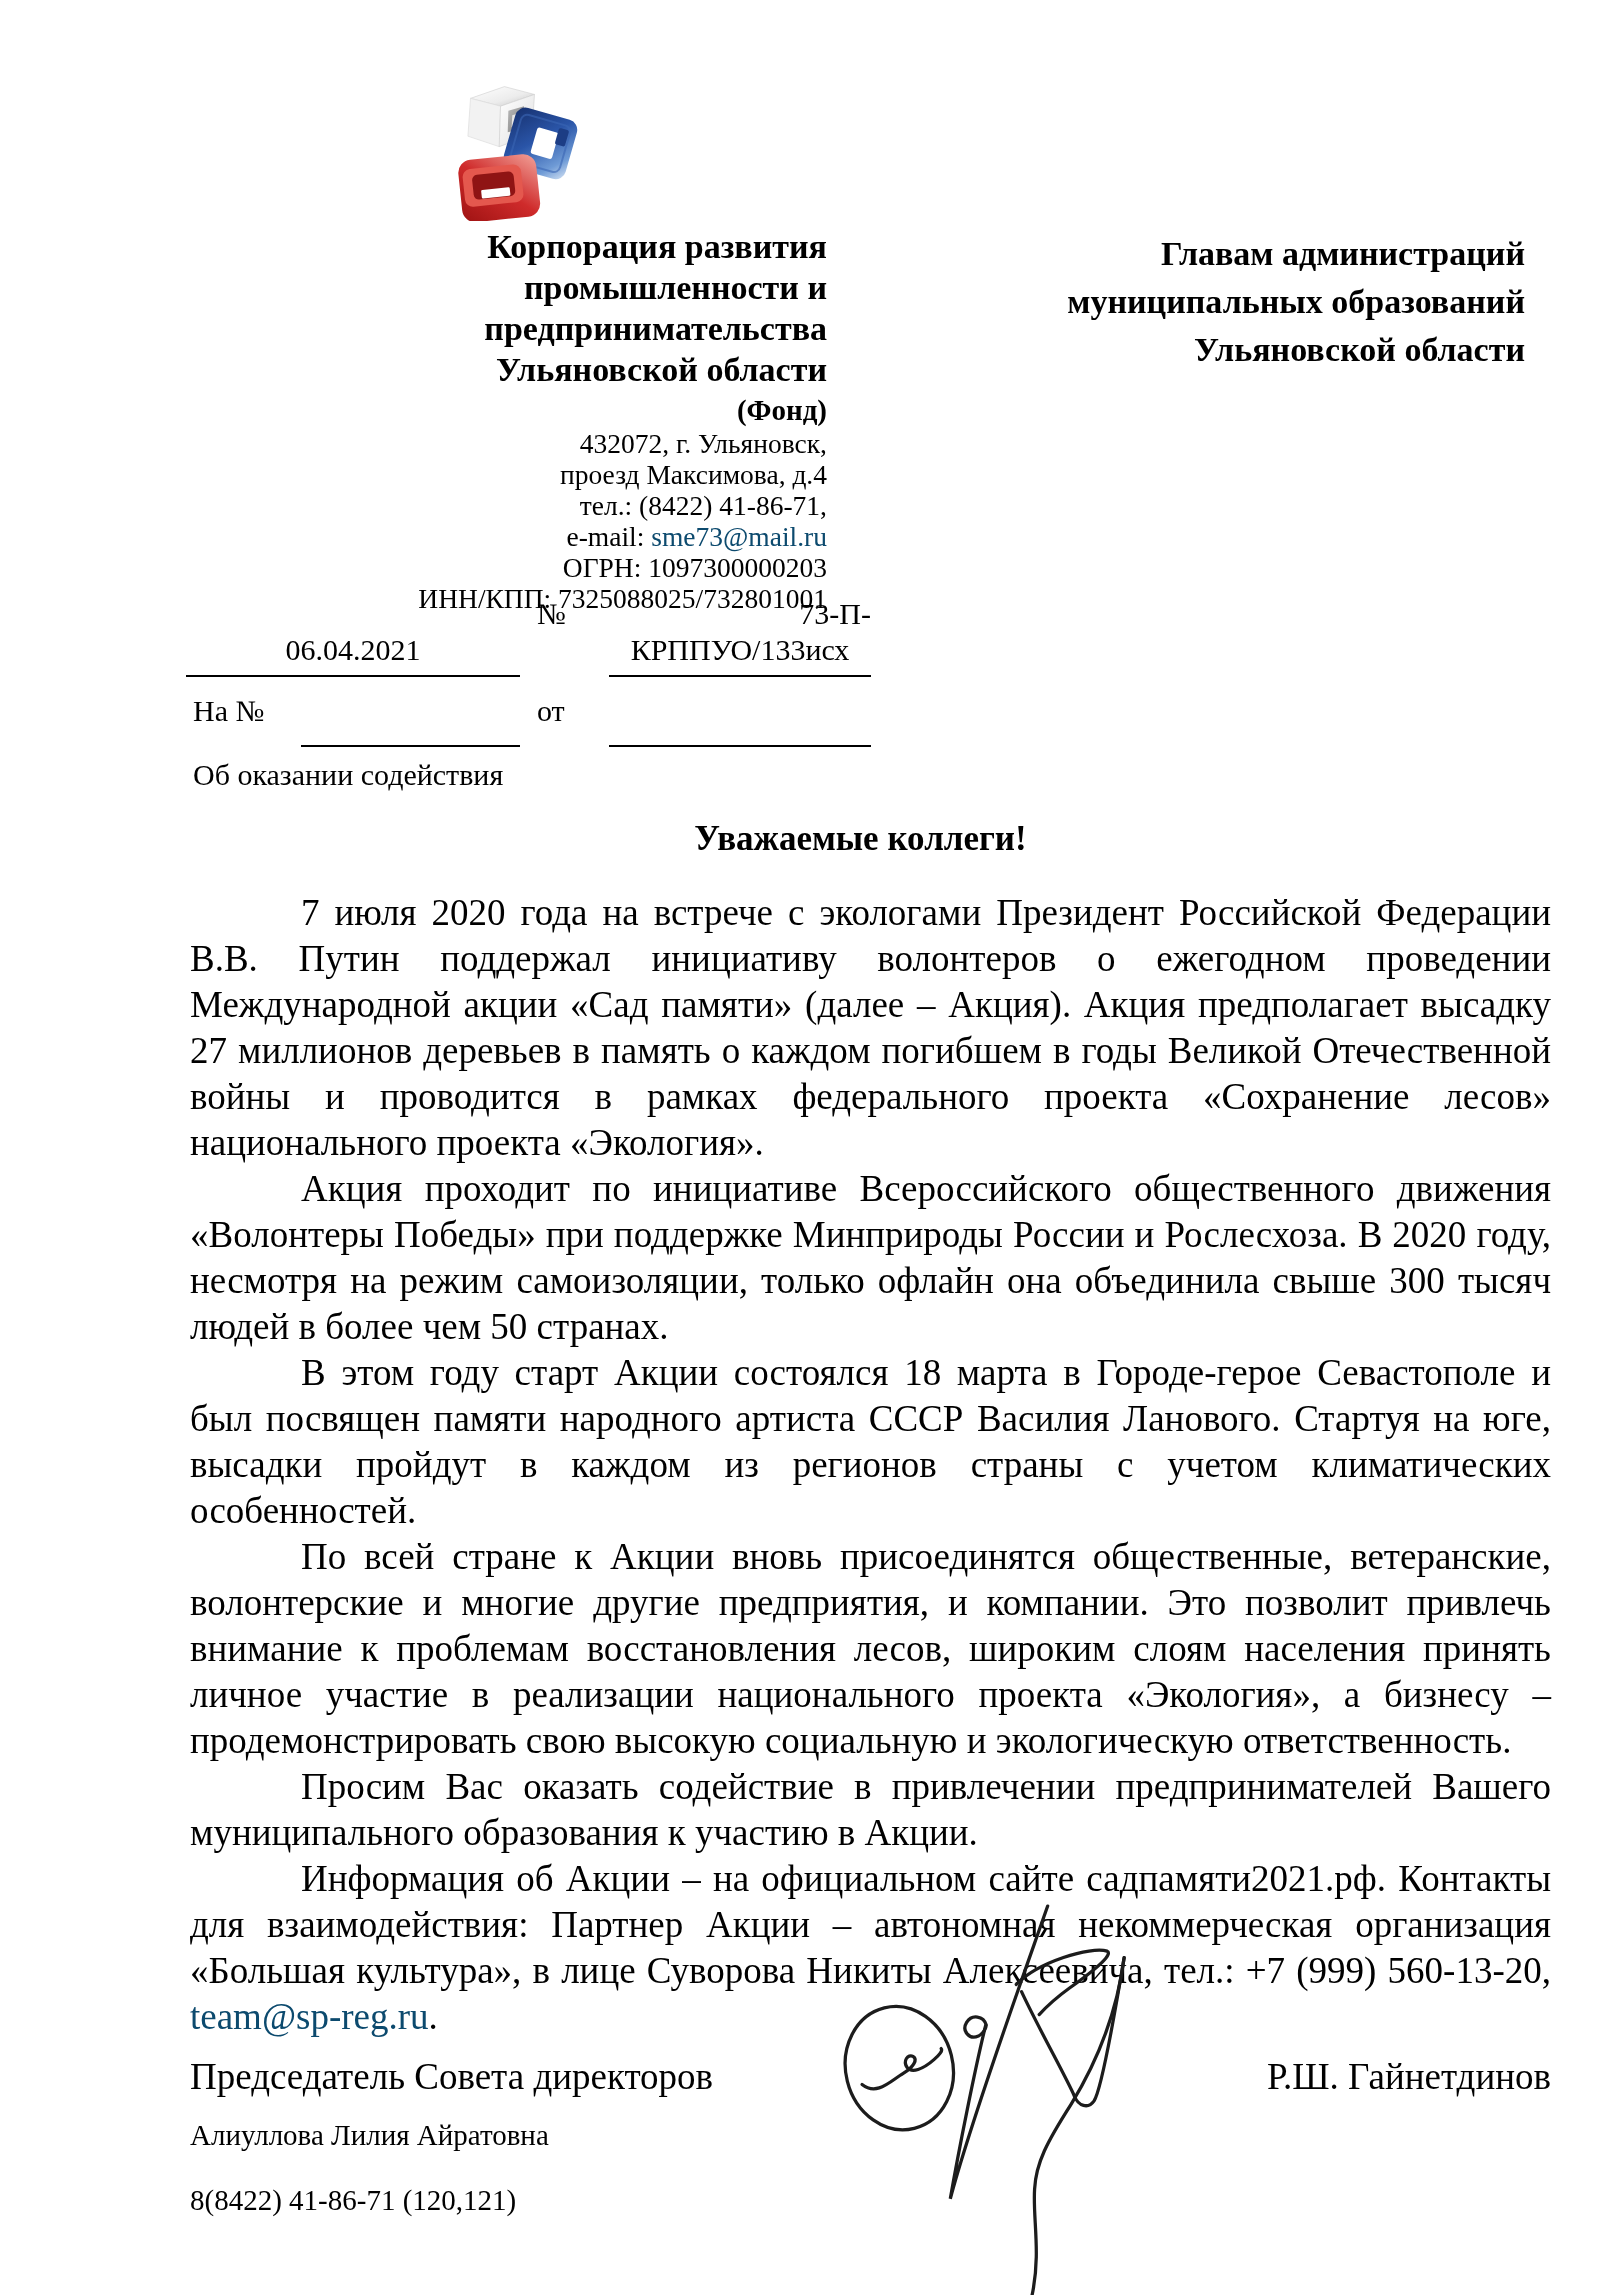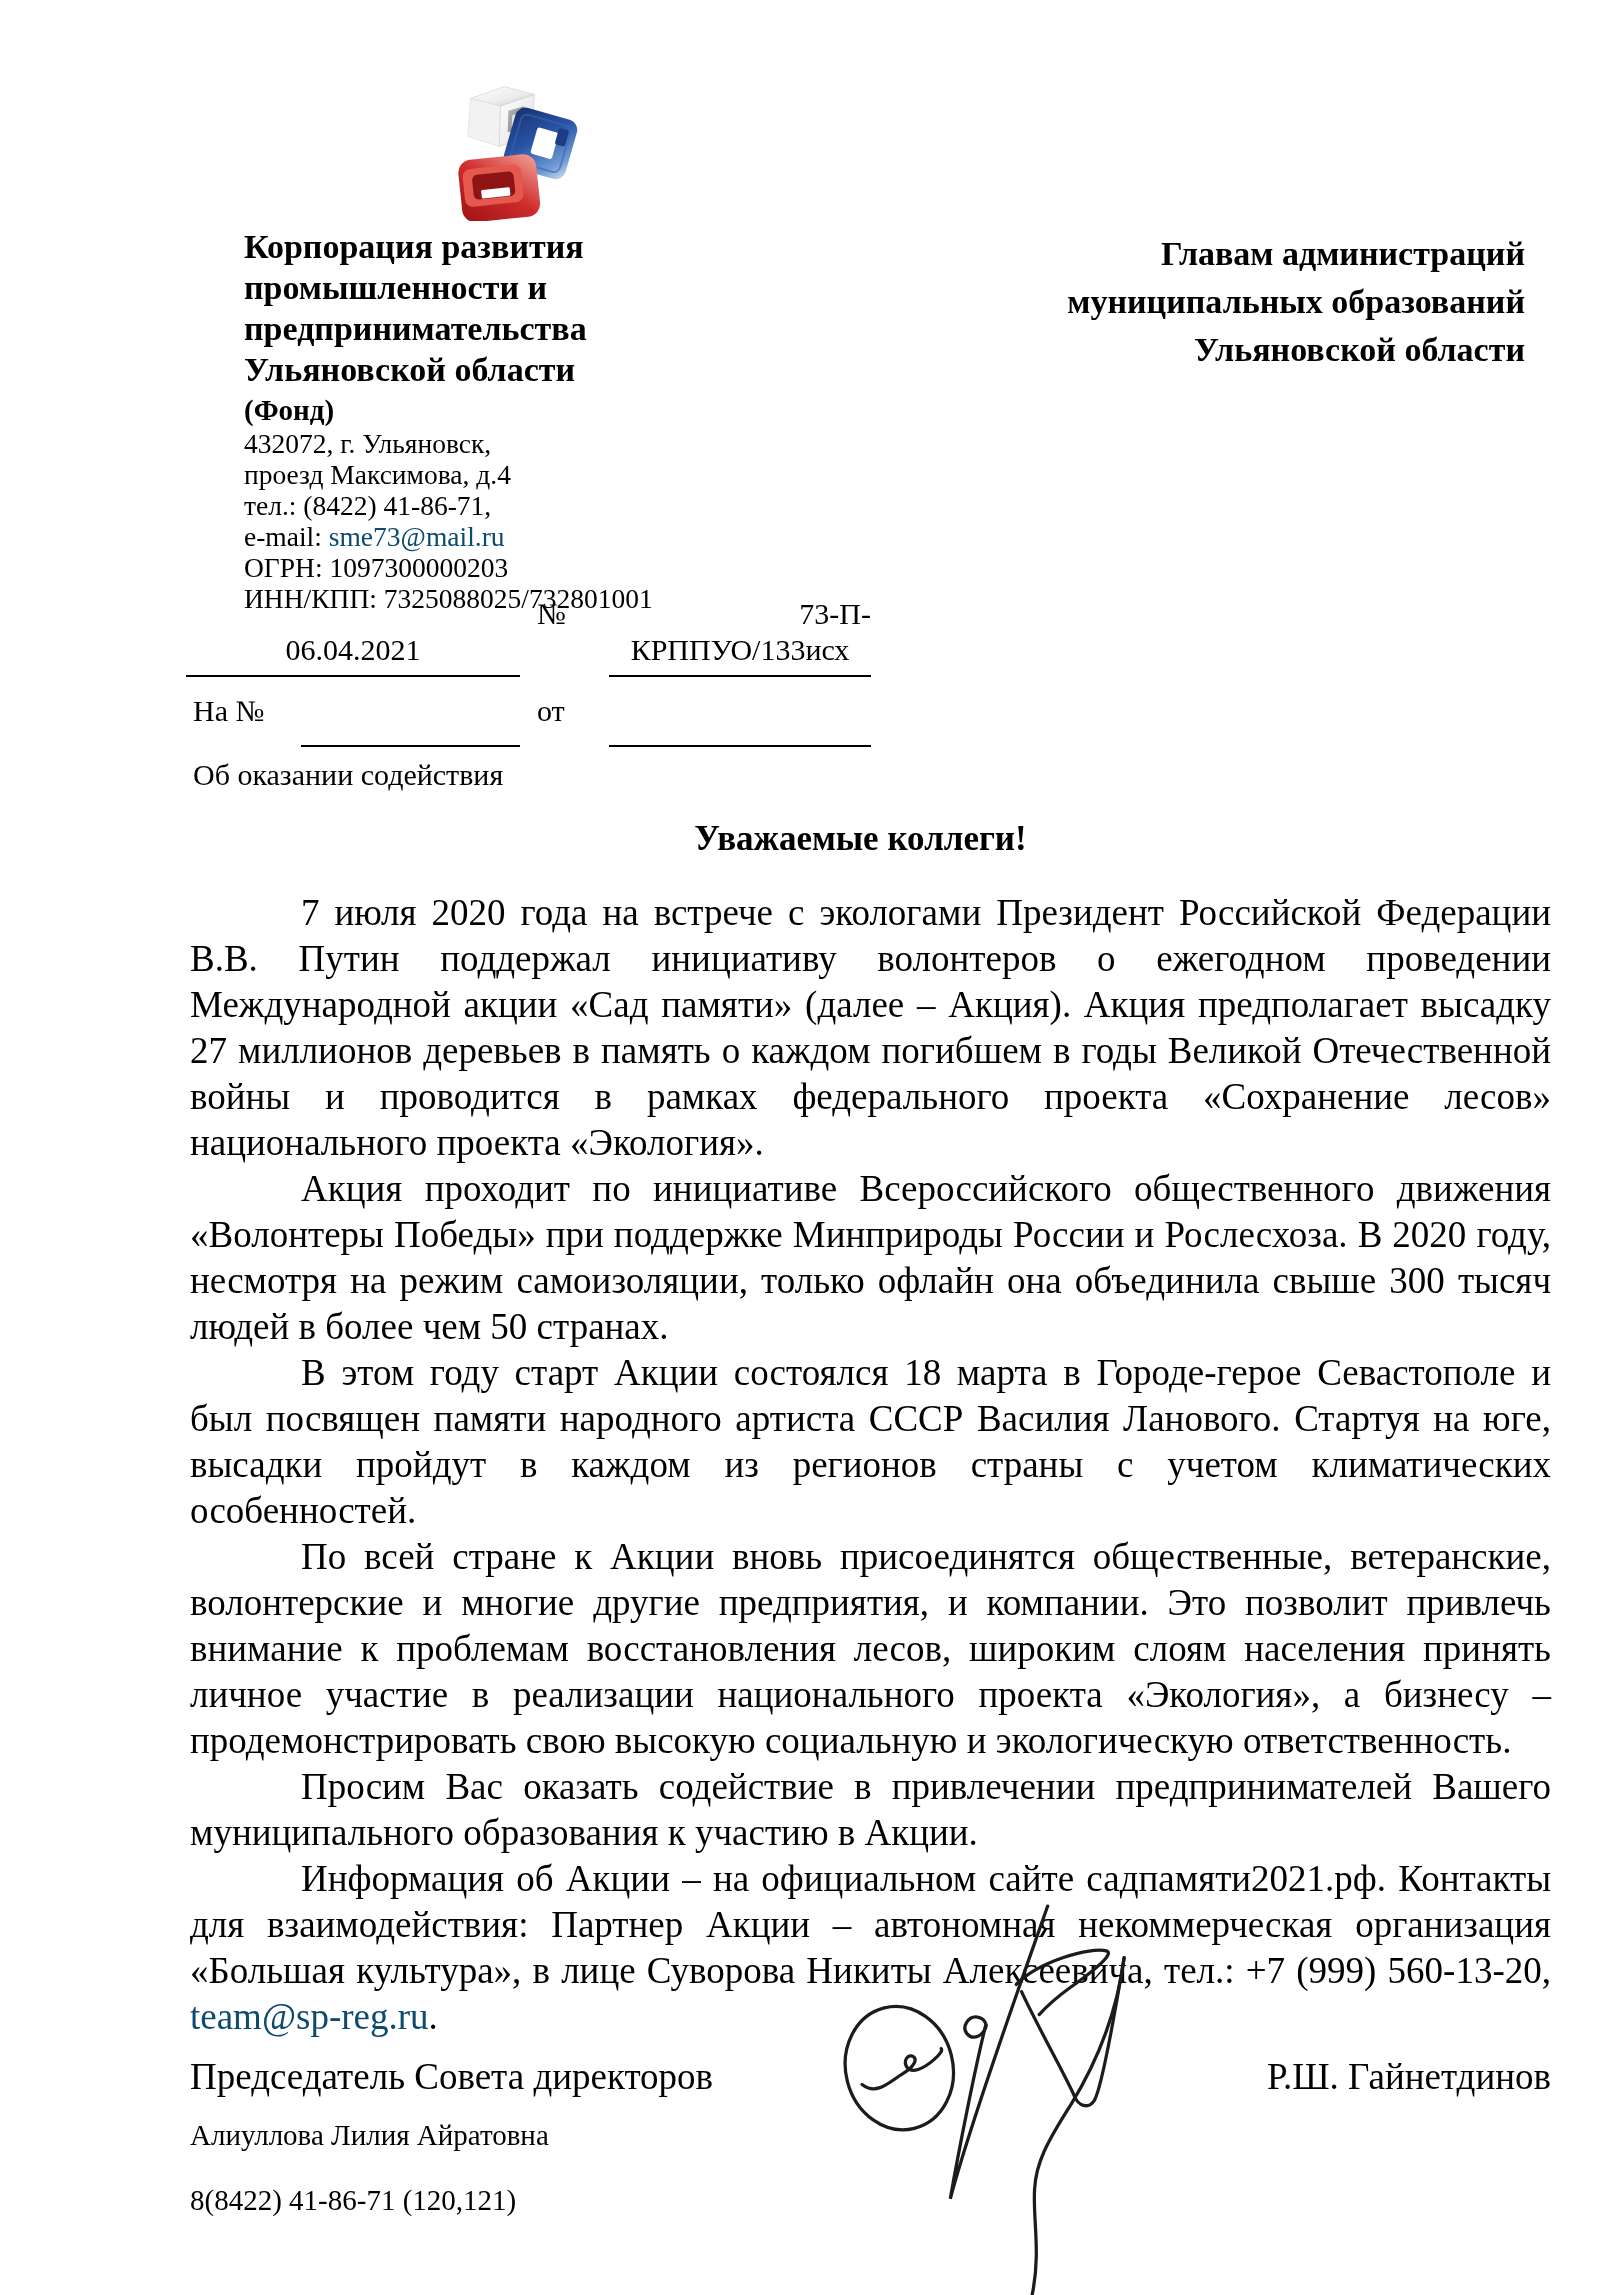--- a/index.html
+++ b/index.html
@@ -7,21 +7,21 @@
     position:relative;
     width:1623px;height:2295px;
     background:#ffffff;
     font-family:"Liberation Serif","DejaVu Serif",serif;
     color:#000;
     overflow:hidden;
   }
   .abs{position:absolute;}
   
   .logo{left:452px;top:84px;width:131px;height:137px;}
-  .org-block{left:244px;top:226px;width:595px;text-align:left;}
+  .org-block{left:232px;top:226px;width:595px;text-align:right;}
   .org-name{font-size:34px;line-height:41px;font-weight:bold;}
   .org-fund{font-size:29px;line-height:34px;font-weight:bold;margin-top:2.6px;}
   .org-addr{font-size:27.5px;line-height:31px;margin-top:1.3px;}
   .recipient{left:975px;top:230px;width:550px;text-align:right;
              font-size:34px;line-height:48px;font-weight:bold;}
   a.doc-link,.doc-link{color:#0c4a6e;cursor:pointer;}
   
   .ref{font-size:30px;line-height:34px;}
   .no-sign{left:537px;top:597px;}
   .no-line1{left:609px;top:597px;width:262px;text-align:right;}

